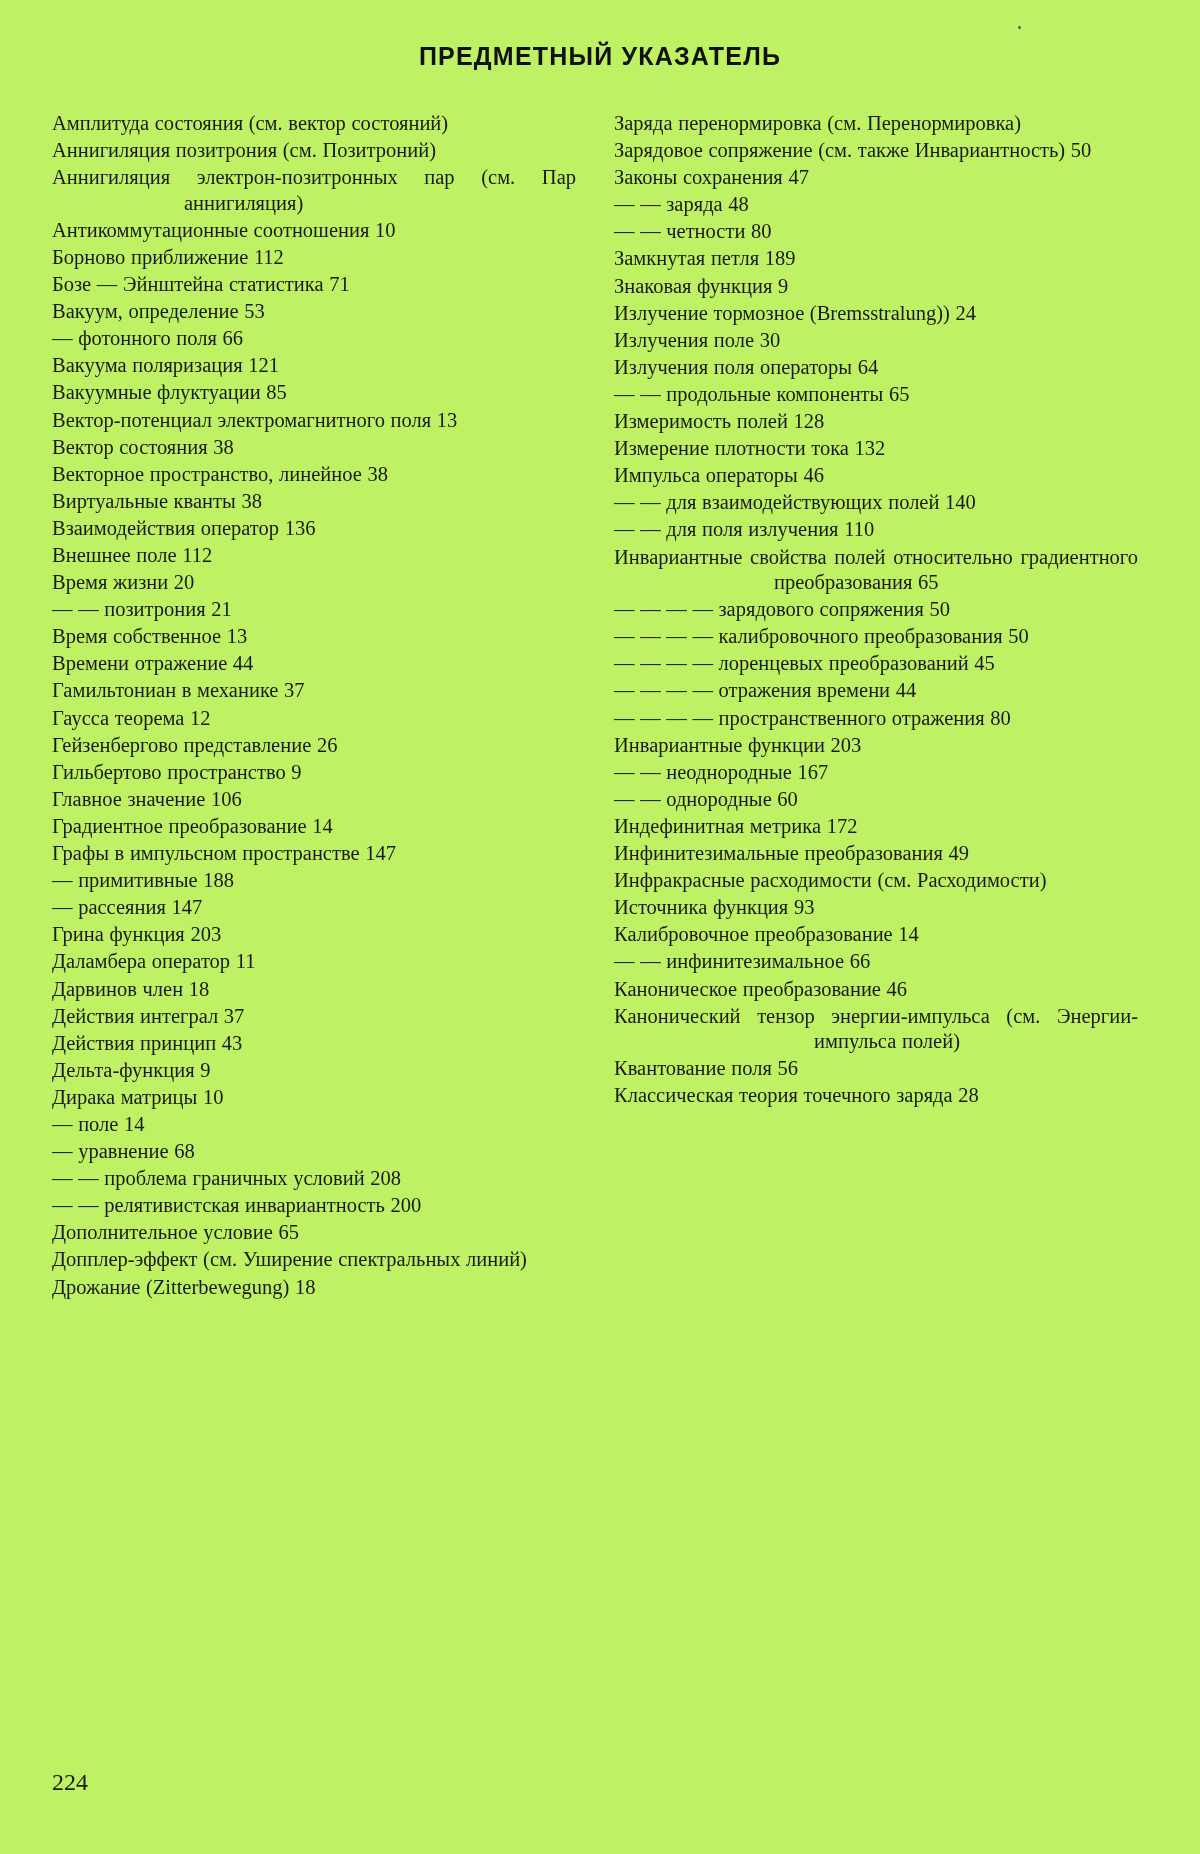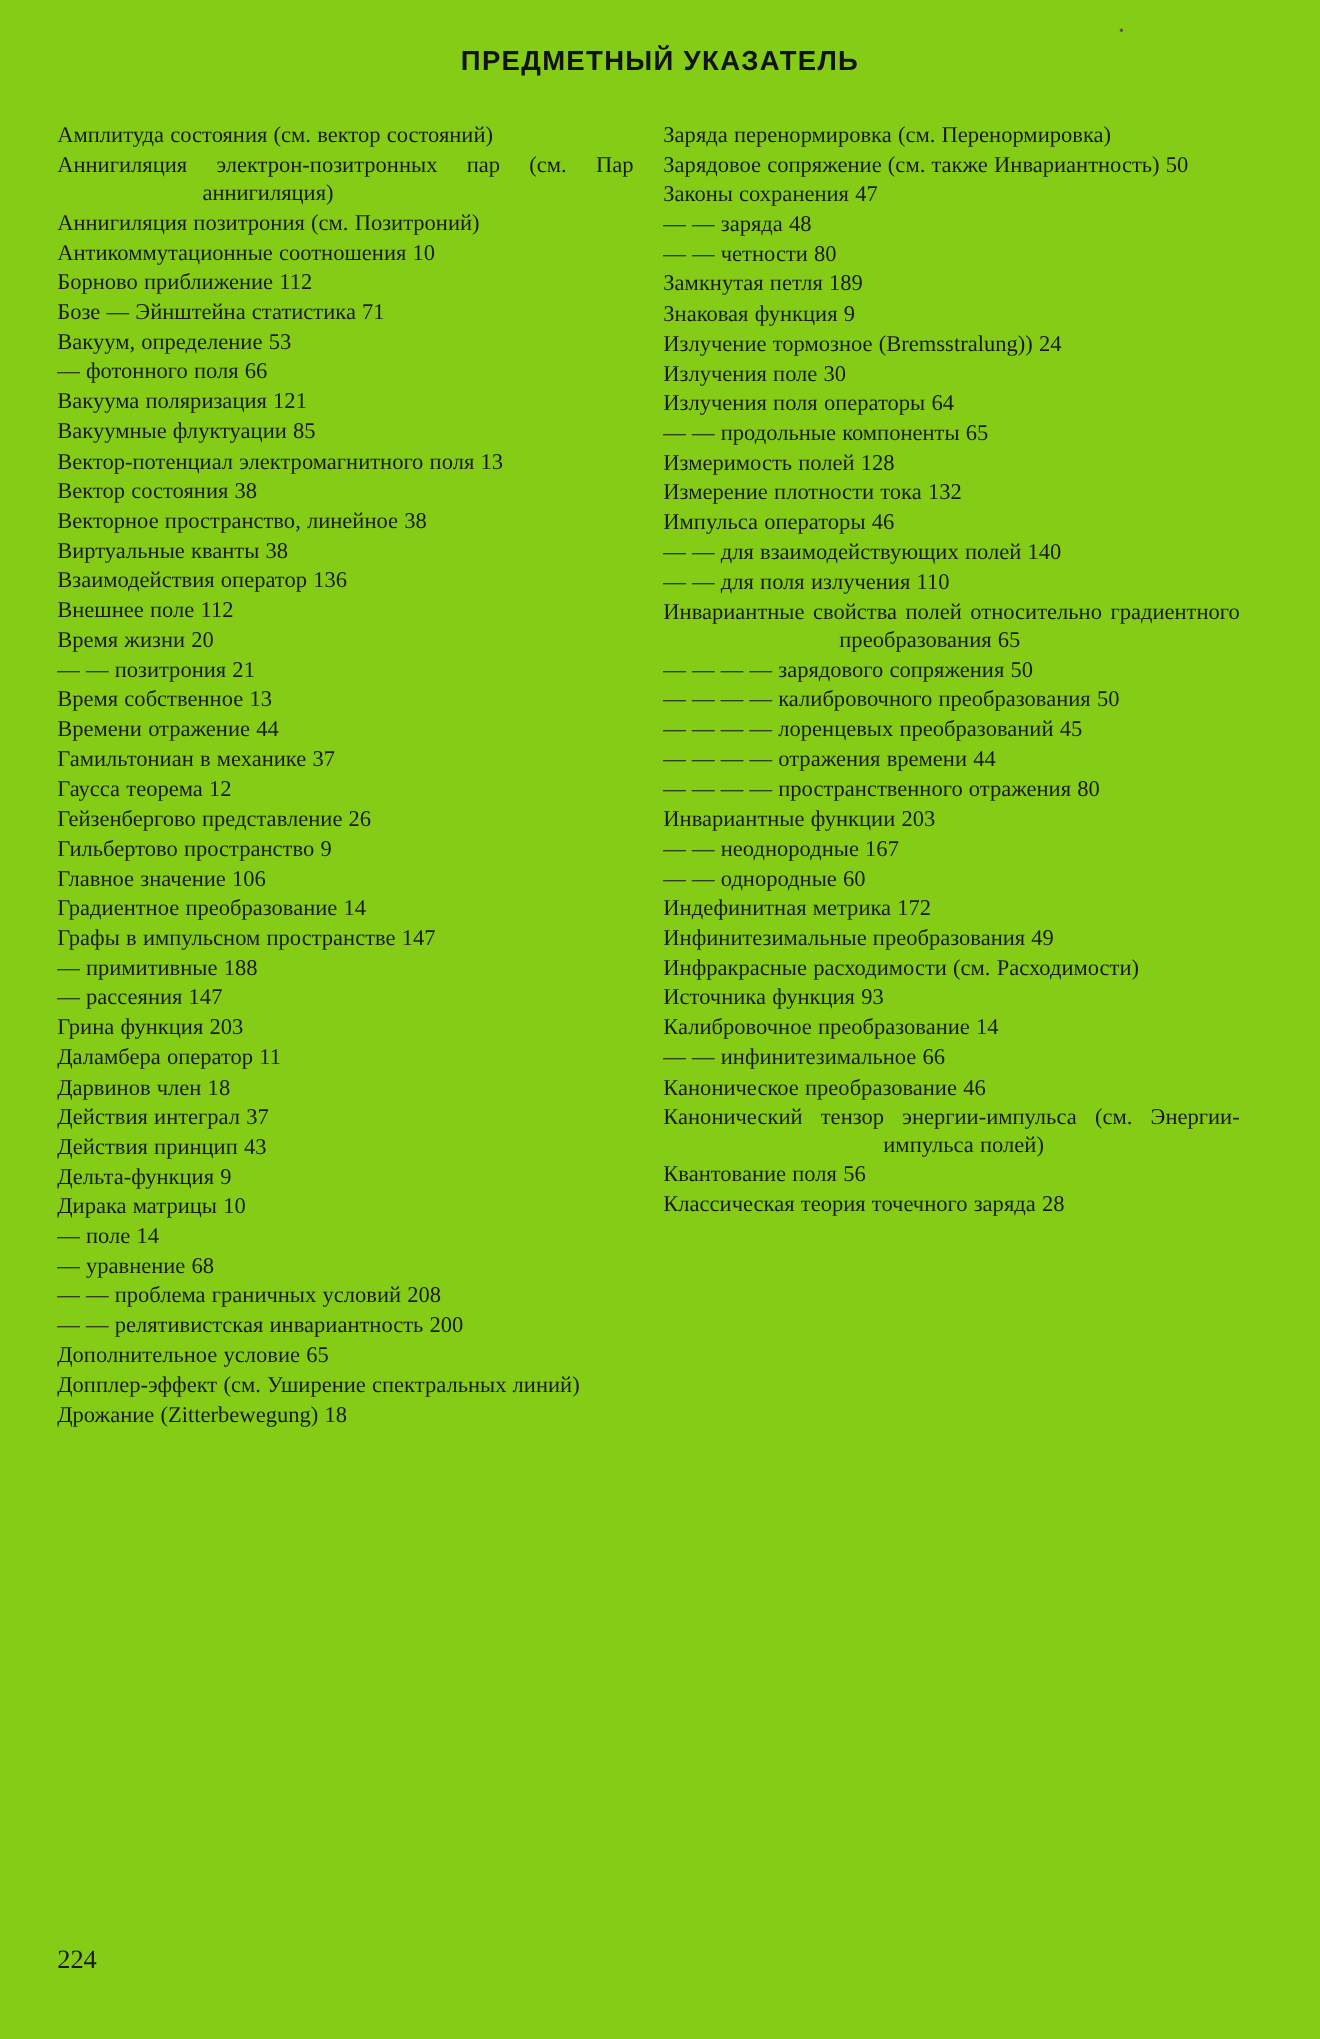--- a/index.html
+++ b/index.html
@@ -13,36 +13,36 @@
     font-family: "Liberation Serif", serif;
     color: #1a1a1a;
     position: relative;
   }
   .page {
     position: relative;
     width: 1200px;
     height: 1854px;
     box-sizing: border-box;
     padding: 0;
-    background: #84cc16;
+    background: #bef264;
   }
   .page-title {
     text-align: center;
     font-family: "Liberation Sans", sans-serif;
     font-weight: bold;
     font-size: 25px;
     letter-spacing: 1.2px;
     margin: 0;
     padding-top: 42px;
     color: #121212;
   }
   .columns {
     display: flex;
     flex-direction: row;
-    gap: 27px;
+    gap: 38px;
     padding: 40px 52px 0 52px;
     box-sizing: border-box;
   }
   .column {
     width: 524px;
     flex: 0 0 524px;
   }
   .entry {
     font-size: 20.5px;
     line-height: 25.6px;
@@ -90,22 +90,22 @@
 <div class="page">
 
   <div class="stray-dot"></div>
 
   <h1 class="page-title">ПРЕДМЕТНЫЙ УКАЗАТЕЛЬ</h1>
 
   <div class="columns">
 
     <div class="column">
       <p class="entry hang2">Амплитуда состояния (см. вектор состояний)</p>
+      <p class="entry hang2">Аннигиляция позитрония (см. Позитроний)</p>
       <p class="entry hang2">Аннигиляция электрон-позитронных пар (см. Пар аннигиляция)</p>
-      <p class="entry hang2">Аннигиляция позитрония (см. Позитроний)</p>
       <p class="entry">Антикоммутационные соотношения 10</p>
       <p class="entry">Борново приближение 112</p>
       <p class="entry">Бозе — Эйнштейна статистика 71</p>
       <p class="entry">Вакуум, определение 53</p>
       <p class="entry">— фотонного поля 66</p>
       <p class="entry">Вакуума поляризация 121</p>
       <p class="entry">Вакуумные флуктуации 85</p>
       <p class="entry hang3 just">Вектор-потенциал электромагнитного поля 13</p>
       <p class="entry">Вектор состояния 38</p>
       <p class="entry">Векторное пространство, линейное 38</p>

